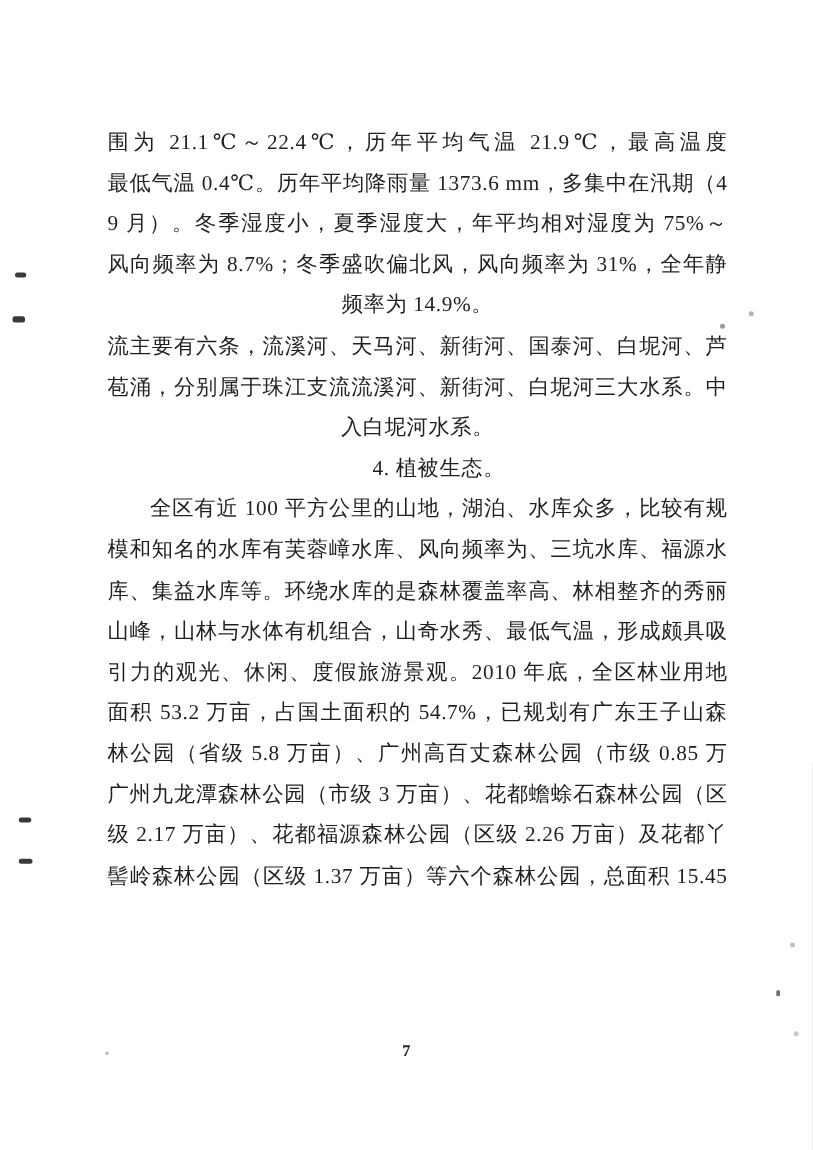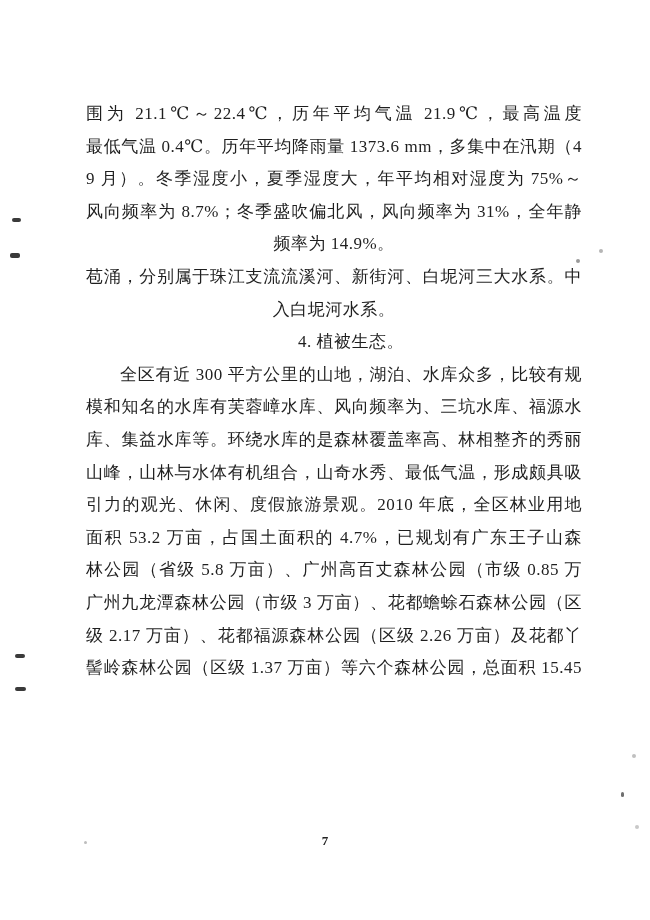--- a/index.html
+++ b/index.html
@@ -61,29 +61,30 @@
 <body>
 
 <div class="page">
 
   <div class="text-block">
     <div class="line fill">围为 21.1℃～22.4℃，历年平均气温 21.9℃，最高温度 38.7℃，</div>
     <div class="line fill">最低气温 0.4℃。历年平均降雨量 1373.6 mm，多集中在汛期（4～</div>
     <div class="line fill">9 月）。冬季湿度小，夏季湿度大，年平均相对湿度为 75%～82%。</div>
     <div class="line fill">风向频率为 8.7%；冬季盛吹偏北风，风向频率为 31%，全年静风</div>
     <div class="line short">频率为 14.9%。</div>
+    <div class="line fill">流主要有六条，流溪河、天马河、新街河、国泰河、白坭河、芦</div>
     <div class="line fill">苞涌，分别属于珠江支流流溪河、新街河、白坭河三大水系。中</div>
     <div class="line short">入白坭河水系。</div>
     <div class="line short indent">4. 植被生态。</div>
-    <div class="line fill indent">全区有近 300 平方公里的山地，湖泊、水库众多，比较有规</div>
+    <div class="line fill indent">全区有近 100 平方公里的山地，湖泊、水库众多，比较有规</div>
     <div class="line fill">模和知名的水库有芙蓉嶂水库、风向频率为、三坑水库、福源水</div>
     <div class="line fill">库、集益水库等。环绕水库的是森林覆盖率高、林相整齐的秀丽</div>
     <div class="line fill">山峰，山林与水体有机组合，山奇水秀、最低气温，形成颇具吸</div>
     <div class="line fill">引力的观光、休闲、度假旅游景观。2010 年底，全区林业用地</div>
-    <div class="line fill">面积 53.2 万亩，占国土面积的 4.7%，已规划有广东王子山森</div>
+    <div class="line fill">面积 53.2 万亩，占国土面积的 54.7%，已规划有广东王子山森</div>
     <div class="line fill">林公园（省级 5.8 万亩）、广州高百丈森林公园（市级 0.85 万亩）、</div>
     <div class="line fill">广州九龙潭森林公园（市级 3 万亩）、花都蟾蜍石森林公园（区</div>
     <div class="line fill">级 2.17 万亩）、花都福源森林公园（区级 2.26 万亩）及花都丫</div>
     <div class="line fill">髻岭森林公园（区级 1.37 万亩）等六个森林公园，总面积 15.45</div>
   </div>
 
   <div class="page-number">7</div>
 
   <div class="artifact" style="left:12px;  top:218px; width:9px;  height:4px; background:#3a3a3a;"></div>
   <div class="artifact" style="left:10px;  top:253px; width:10px; height:5px; background:#3a3a3a;"></div>

